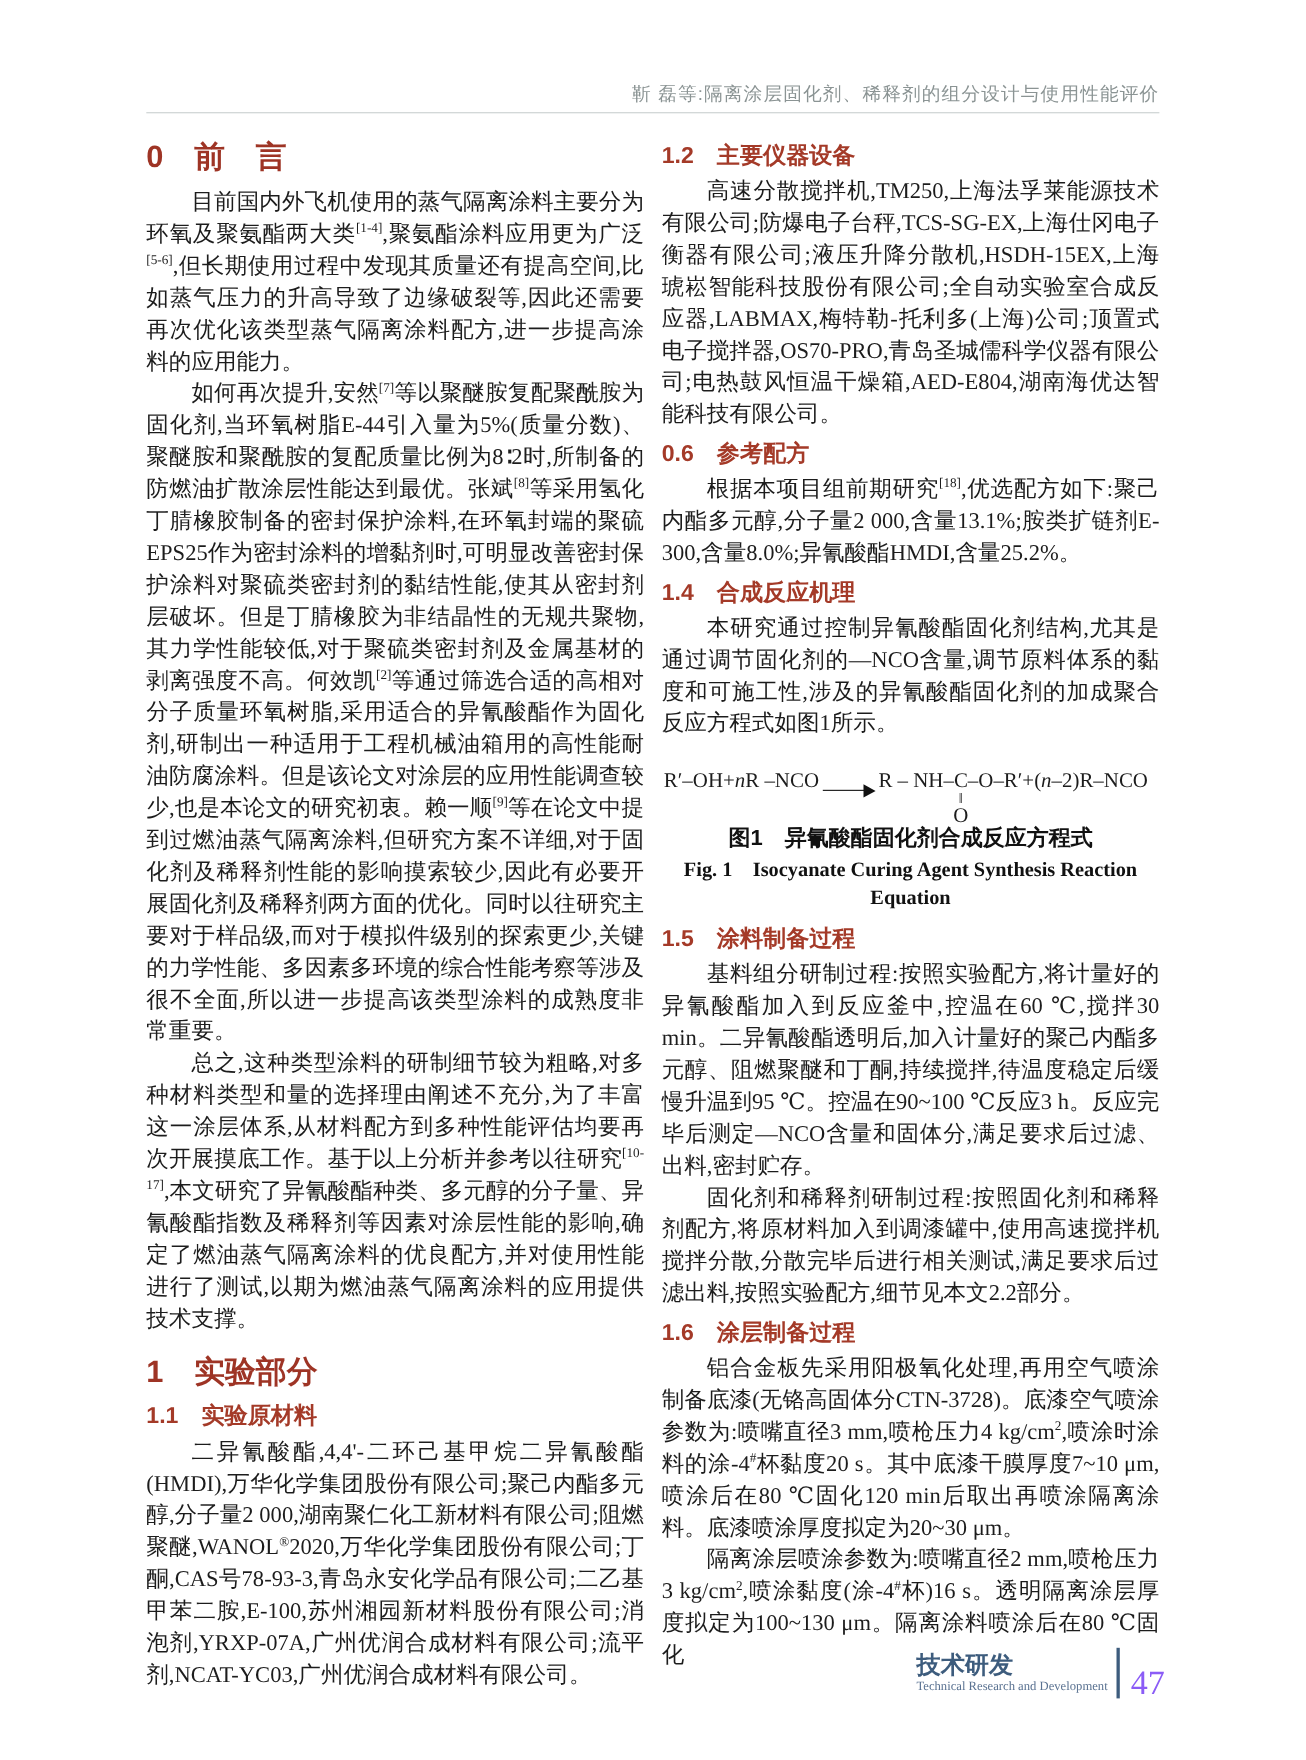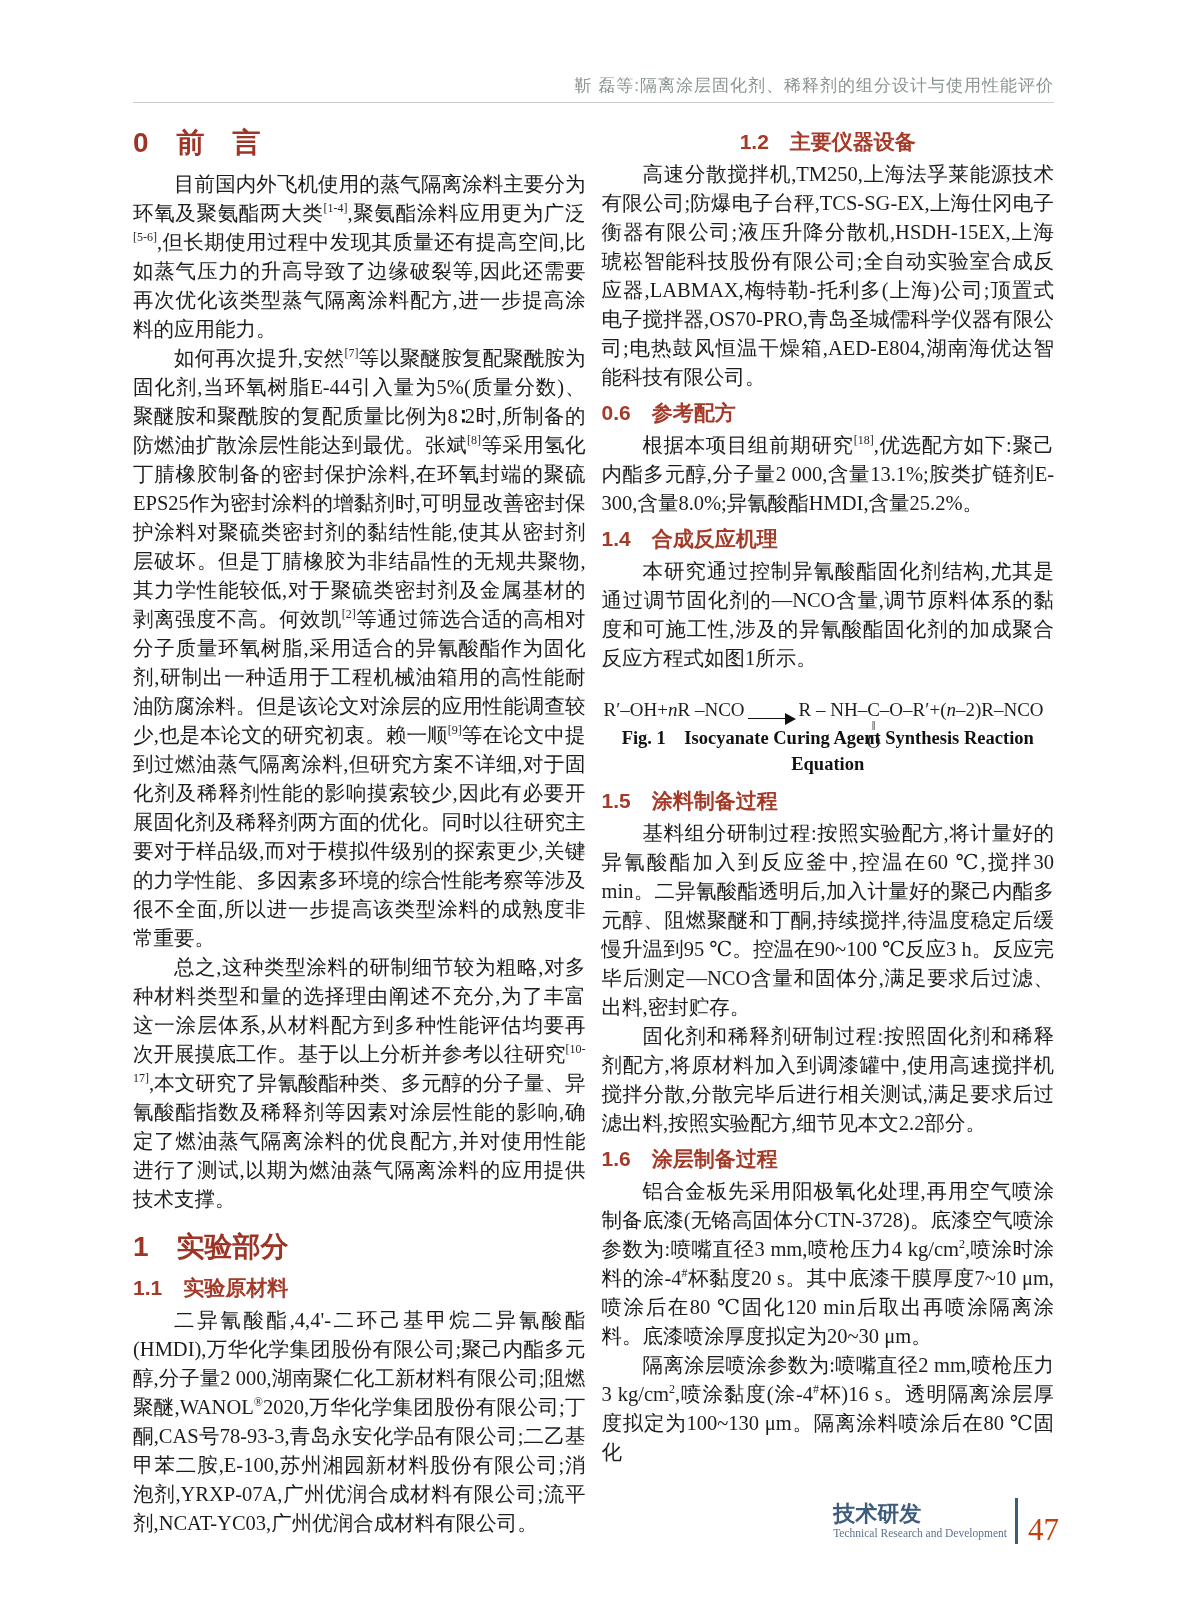--- a/index.html
+++ b/index.html
@@ -81,21 +81,21 @@
     font-family:"Liberation Sans","DejaVu Sans",sans-serif;
     font-size:22px;font-weight:bold;color:#3d5c7d;line-height:24px;
   }
   .footer-en{
     font-size:11.5px;color:#5a7291;line-height:15px;
   }
   .footer-divider{
     width:3px;height:46px;background:#3d5c7d;margin:0 10px 0 8px;
   }
   .footer-page{
-    font-size:31px;color:#c2410c;align-self:flex-start;margin-top:18px;
+    font-size:31px;color:#8b5cf6;align-self:flex-start;margin-top:18px;
   }
 </style>
 </head>
 <body>
 
 <div class="page">
 
   <div class="running-header">靳  磊等:隔离涂层固化剂、稀释剂的组分设计与使用性能评价</div>
   <div class="header-rule"></div>
 
@@ -105,37 +105,38 @@
       <h1 class="sec">0　前　言</h1>
       <p class="body">目前国内外飞机使用的蒸气隔离涂料主要分为环氧及聚氨酯两大类<sup>[1-4]</sup>,聚氨酯涂料应用更为广泛<sup>[5-6]</sup>,但长期使用过程中发现其质量还有提高空间,比如蒸气压力的升高导致了边缘破裂等,因此还需要再次优化该类型蒸气隔离涂料配方,进一步提高涂料的应用能力。</p>
       <p class="body">如何再次提升,安然<sup>[7]</sup>等以聚醚胺复配聚酰胺为固化剂,当环氧树脂E-44引入量为5%(质量分数)、聚醚胺和聚酰胺的复配质量比例为8∶2时,所制备的防燃油扩散涂层性能达到最优。张斌<sup>[8]</sup>等采用氢化丁腈橡胶制备的密封保护涂料,在环氧封端的聚硫EPS25作为密封涂料的增黏剂时,可明显改善密封保护涂料对聚硫类密封剂的黏结性能,使其从密封剂层破坏。但是丁腈橡胶为非结晶性的无规共聚物,其力学性能较低,对于聚硫类密封剂及金属基材的剥离强度不高。何效凯<sup>[2]</sup>等通过筛选合适的高相对分子质量环氧树脂,采用适合的异氰酸酯作为固化剂,研制出一种适用于工程机械油箱用的高性能耐油防腐涂料。但是该论文对涂层的应用性能调查较少,也是本论文的研究初衷。赖一顺<sup>[9]</sup>等在论文中提到过燃油蒸气隔离涂料,但研究方案不详细,对于固化剂及稀释剂性能的影响摸索较少,因此有必要开展固化剂及稀释剂两方面的优化。同时以往研究主要对于样品级,而对于模拟件级别的探索更少,关键的力学性能、多因素多环境的综合性能考察等涉及很不全面,所以进一步提高该类型涂料的成熟度非常重要。</p>
       <p class="body">总之,这种类型涂料的研制细节较为粗略,对多种材料类型和量的选择理由阐述不充分,为了丰富这一涂层体系,从材料配方到多种性能评估均要再次开展摸底工作。基于以上分析并参考以往研究<sup>[10-17]</sup>,本文研究了异氰酸酯种类、多元醇的分子量、异氰酸酯指数及稀释剂等因素对涂层性能的影响,确定了燃油蒸气隔离涂料的优良配方,并对使用性能进行了测试,以期为燃油蒸气隔离涂料的应用提供技术支撑。</p>
       <h1 class="sec" style="margin-top:16px;">1　实验部分</h1>
       <h2 class="sub">1.1　实验原材料</h2>
       <p class="body">二异氰酸酯,4,4'-二环己基甲烷二异氰酸酯(HMDI),万华化学集团股份有限公司;聚己内酯多元醇,分子量2 000,湖南聚仁化工新材料有限公司;阻燃聚醚,WANOL<sup>®</sup>2020,万华化学集团股份有限公司;丁酮,CAS号78-93-3,青岛永安化学品有限公司;二乙基甲苯二胺,E-100,苏州湘园新材料股份有限公司;消泡剂,YRXP-07A,广州优润合成材料有限公司;流平剂,NCAT-YC03,广州优润合成材料有限公司。</p>
     </div>
 
     <div class="col">
-      <h2 class="sub" style="margin-top:14px;text-align:center;">1.2　主要仪器设备</h2>
+      <h2 class="sub" style="margin-top:14px;">1.2　主要仪器设备</h2>
       <p class="body">高速分散搅拌机,TM250,上海法孚莱能源技术有限公司;防爆电子台秤,TCS-SG-EX,上海仕冈电子衡器有限公司;液压升降分散机,HSDH-15EX,上海琥崧智能科技股份有限公司;全自动实验室合成反应器,LABMAX,梅特勒-托利多(上海)公司;顶置式电子搅拌器,OS70-PRO,青岛圣城儒科学仪器有限公司;电热鼓风恒温干燥箱,AED-E804,湖南海优达智能科技有限公司。</p>
 
       <h2 class="sub">0.6　参考配方</h2>
       <p class="body">根据本项目组前期研究<sup>[18]</sup>,优选配方如下:聚己内酯多元醇,分子量2 000,含量13.1%;胺类扩链剂E-300,含量8.0%;异氰酸酯HMDI,含量25.2%。</p>
 
       <h2 class="sub">1.4　合成反应机理</h2>
       <p class="body">本研究通过控制异氰酸酯固化剂结构,尤其是通过调节固化剂的—NCO含量,调节原料体系的黏度和可施工性,涉及的异氰酸酯固化剂的加成聚合反应方程式如图1所示。</p>
 
       <div class="equation">
         <span>R′–OH+<i>n</i>R –NCO</span>
         <span class="arrow"></span>
         <span>R – NH–</span>
         <span class="cstack"><span>C</span><span class="bond">‖</span><span class="oxy">O</span></span>
         <span>–O–R′+(<i>n</i>–2)R–NCO</span>
       </div>
 
+      <div class="fig-cap-cn">图1　异氰酸酯固化剂合成反应方程式</div>
       <div class="fig-cap-en">Fig. 1　Isocyanate Curing Agent Synthesis Reaction Equation</div>
 
       <h2 class="sub">1.5　涂料制备过程</h2>
       <p class="body">基料组分研制过程:按照实验配方,将计量好的异氰酸酯加入到反应釜中,控温在60 ℃,搅拌30 min。二异氰酸酯透明后,加入计量好的聚己内酯多元醇、阻燃聚醚和丁酮,持续搅拌,待温度稳定后缓慢升温到95 ℃。控温在90~100 ℃反应3 h。反应完毕后测定—NCO含量和固体分,满足要求后过滤、出料,密封贮存。</p>
       <p class="body">固化剂和稀释剂研制过程:按照固化剂和稀释剂配方,将原材料加入到调漆罐中,使用高速搅拌机搅拌分散,分散完毕后进行相关测试,满足要求后过滤出料,按照实验配方,细节见本文2.2部分。</p>
 
       <h2 class="sub">1.6　涂层制备过程</h2>
       <p class="body">铝合金板先采用阳极氧化处理,再用空气喷涂制备底漆(无铬高固体分CTN-3728)。底漆空气喷涂参数为:喷嘴直径3 mm,喷枪压力4 kg/cm<sup>2</sup>,喷涂时涂料的涂-4<sup>#</sup>杯黏度20 s。其中底漆干膜厚度7~10 μm,喷涂后在80 ℃固化120 min后取出再喷涂隔离涂料。底漆喷涂厚度拟定为20~30 μm。</p>
       <p class="body">隔离涂层喷涂参数为:喷嘴直径2 mm,喷枪压力3 kg/cm<sup>2</sup>,喷涂黏度(涂-4<sup>#</sup>杯)16 s。透明隔离涂层厚度拟定为100~130 μm。隔离涂料喷涂后在80 ℃固化</p>
     </div>

